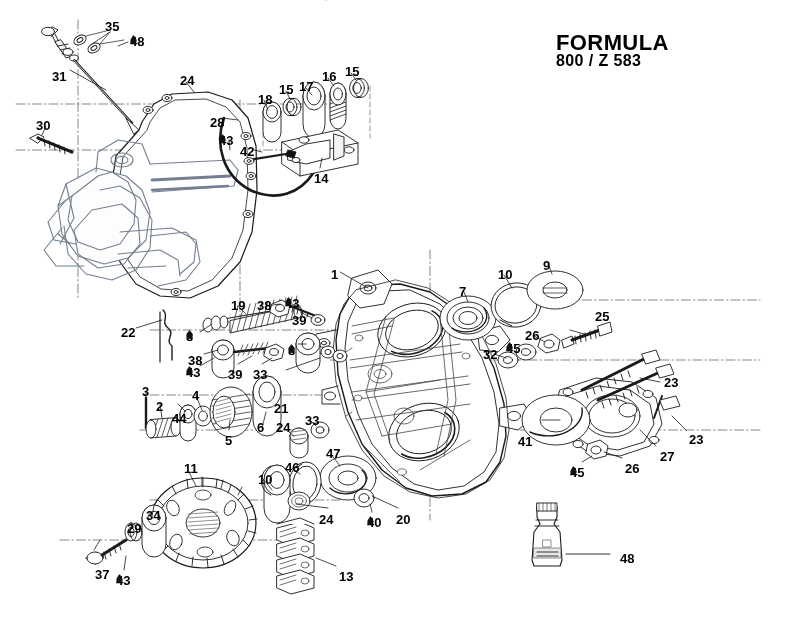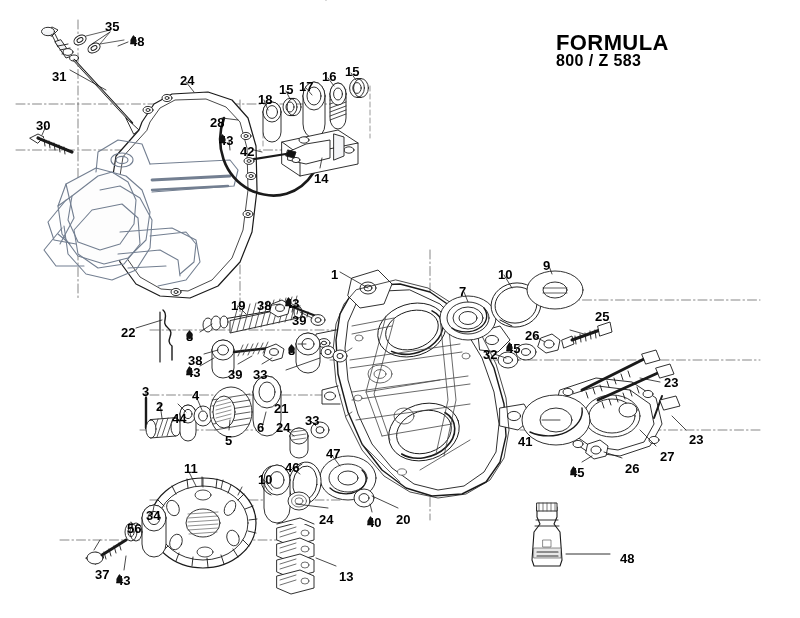--- a/index.html
+++ b/index.html
@@ -668,21 +668,21 @@
       <div class="lbl" style="left: 192px; top: 389px;"><span>4</span></div>
       <div class="lbl" style="left: 225px; top: 434px;"><span>5</span></div>
       <div class="lbl" style="left: 257px; top: 421px;"><span>6</span></div>
       <div class="lbl" style="left: 276px; top: 421px;"><span>24</span></div>
       <div class="lbl" style="left: 305px; top: 414px;"><span>33</span></div>
       <div class="lbl" style="left: 326px; top: 447px;"><span>47</span></div>
       <div class="lbl" style="left: 285px; top: 461px;"><span>46</span></div>
       <div class="lbl" style="left: 184px; top: 462px;"><span>11</span></div>
       <div class="lbl" style="left: 258px; top: 473px;"><span>10</span></div>
       <div class="lbl" style="left: 146px; top: 509px;"><span>34</span></div>
-      <div class="lbl" style="left: 127px; top: 522px;"><span>56</span></div>
+      <div class="lbl" style="left: 127px; top: 522px;"><span>29</span></div>
       <div class="lbl" style="left: 95px; top: 532px; margin-top: 36px;"><span>37</span></div>
       <div class="lbl oil" style="left: 116px; top: 574px;"><svg class="drop" viewBox="0 0 7 10">
           <path d="M3.5 0 C3.5 0 0 4.4 0 6.4 A3.5 3.5 0 0 0 7 6.4 C7 4.4 3.5 0 3.5 0 Z" fill="#111"></path>
         </svg><span>43</span></div>
       <div class="lbl" style="left: 319px; top: 513px;"><span>24</span></div>
       <div class="lbl oil" style="left: 367px; top: 516px;"><svg class="drop" viewBox="0 0 7 10">
           <path d="M3.5 0 C3.5 0 0 4.4 0 6.4 A3.5 3.5 0 0 0 7 6.4 C7 4.4 3.5 0 3.5 0 Z" fill="#111"></path>
         </svg><span>40</span></div>
       <div class="lbl" style="left: 396px; top: 513px;"><span>20</span></div>
       <div class="lbl" style="left: 339px; top: 570px;"><span>13</span></div>

